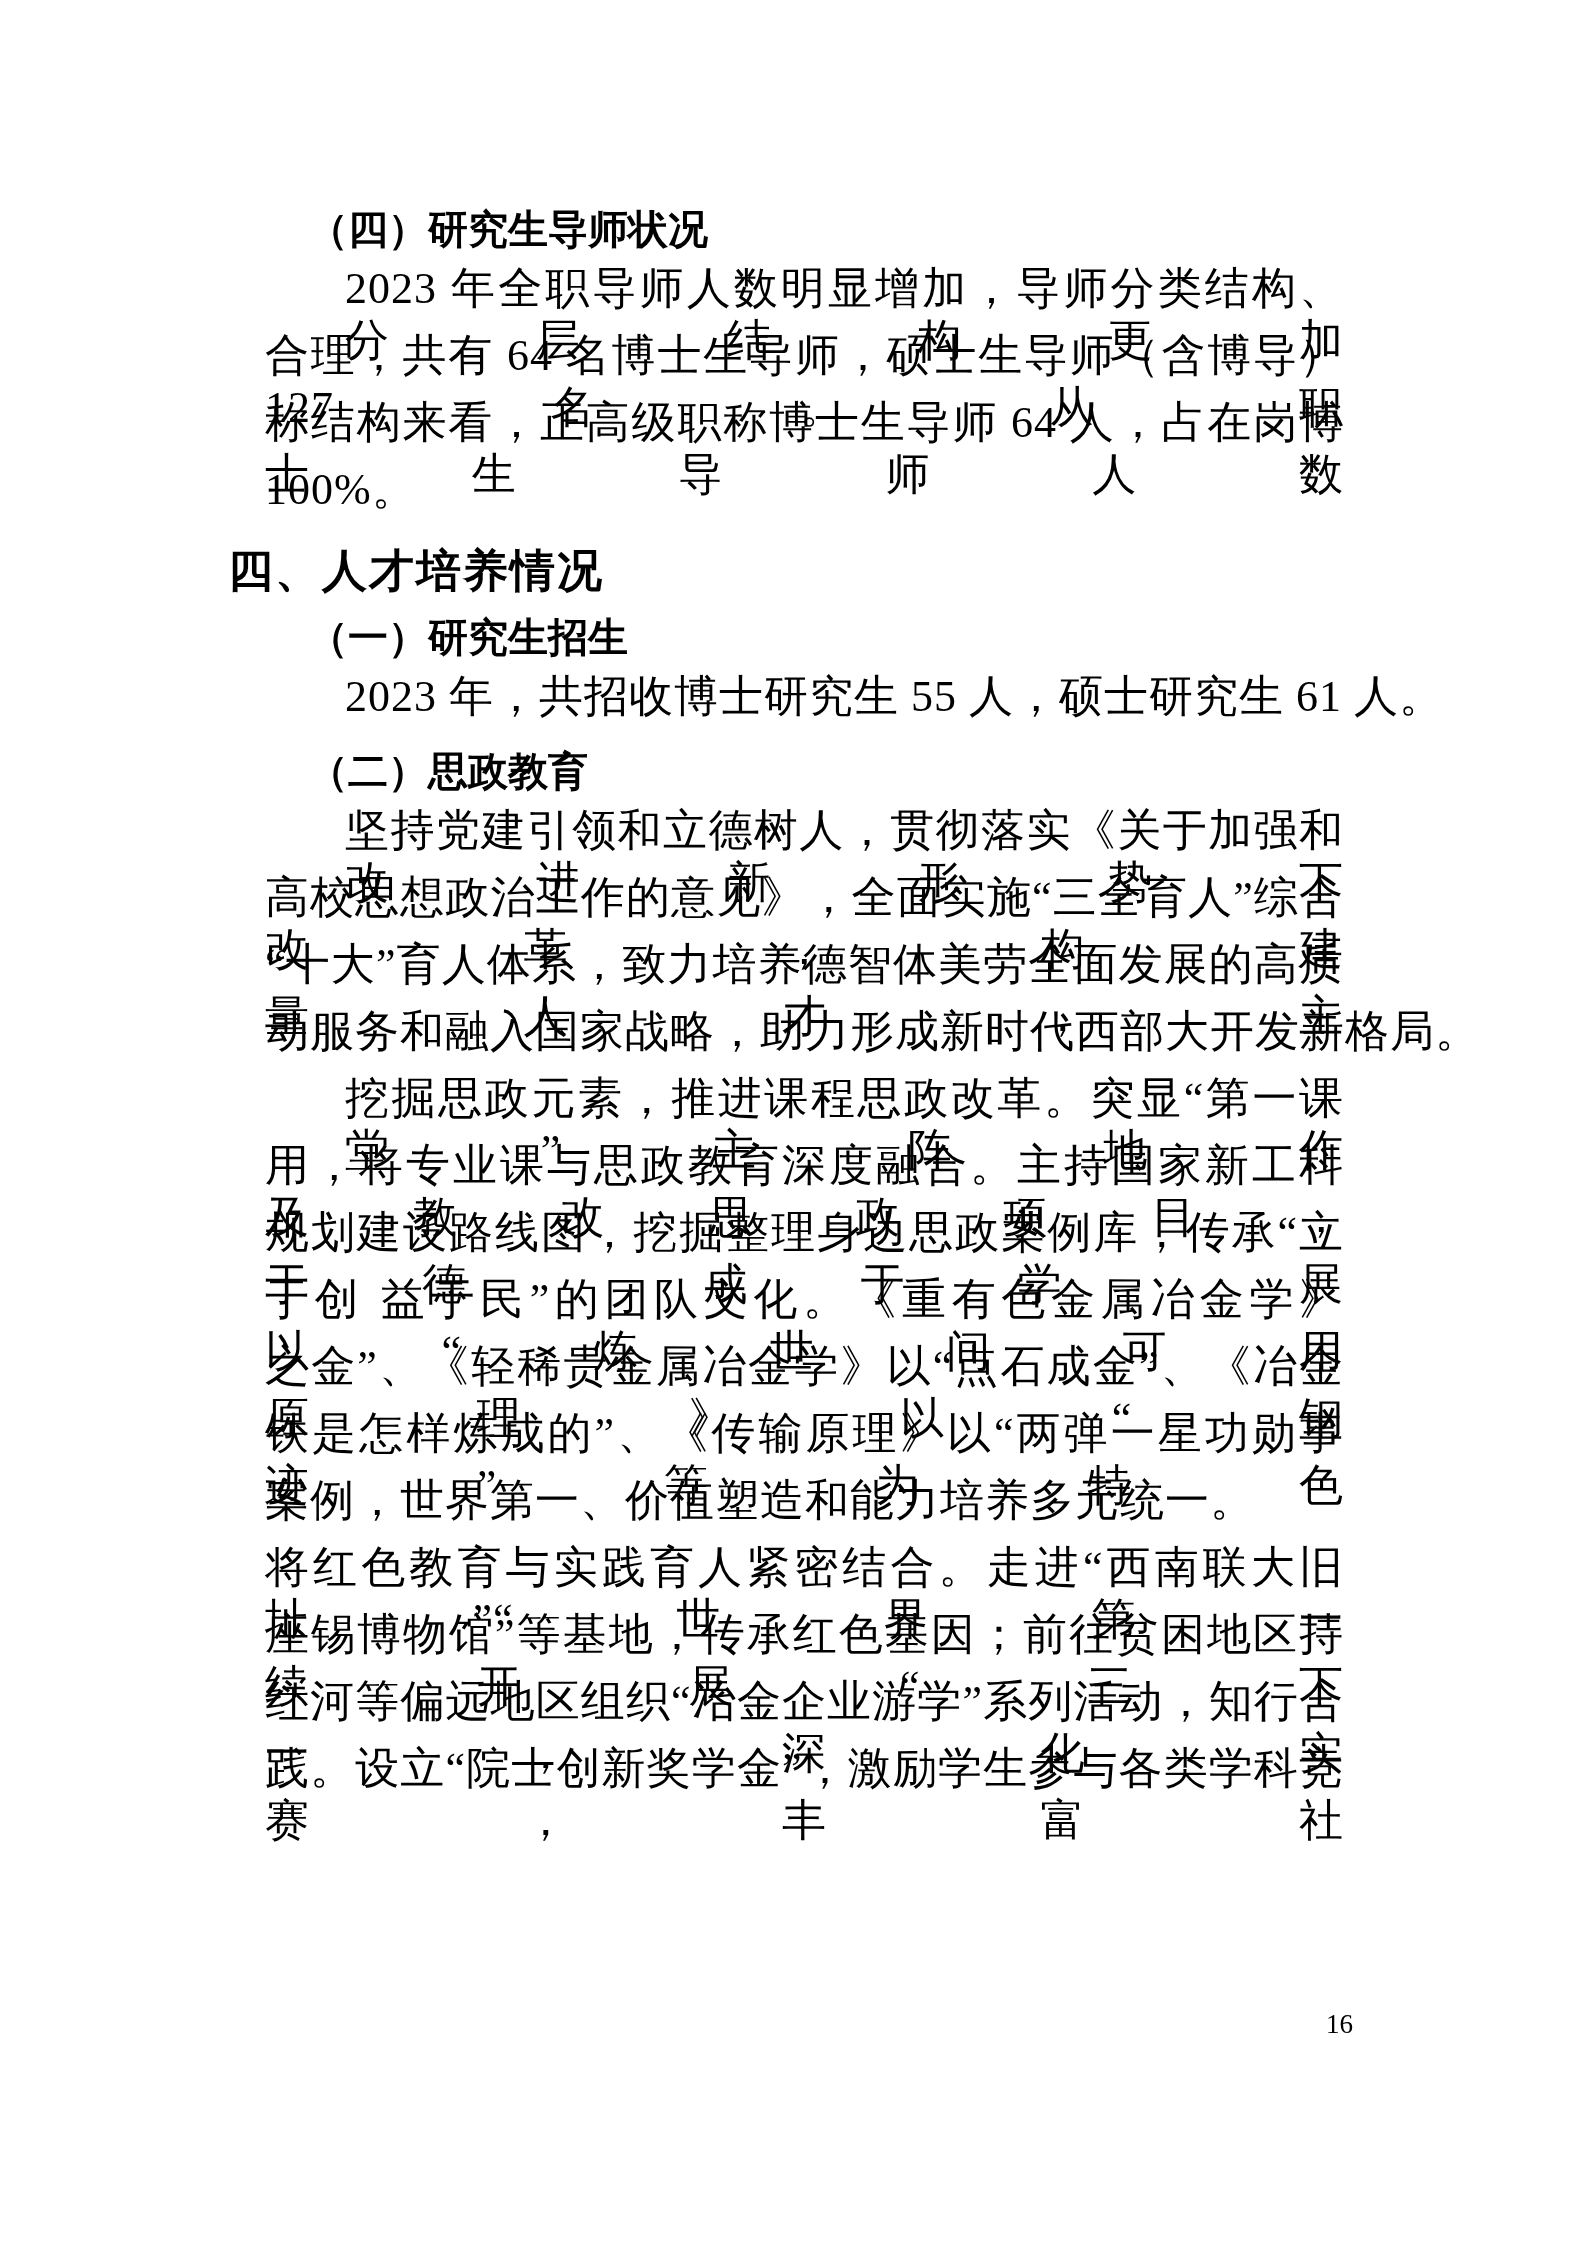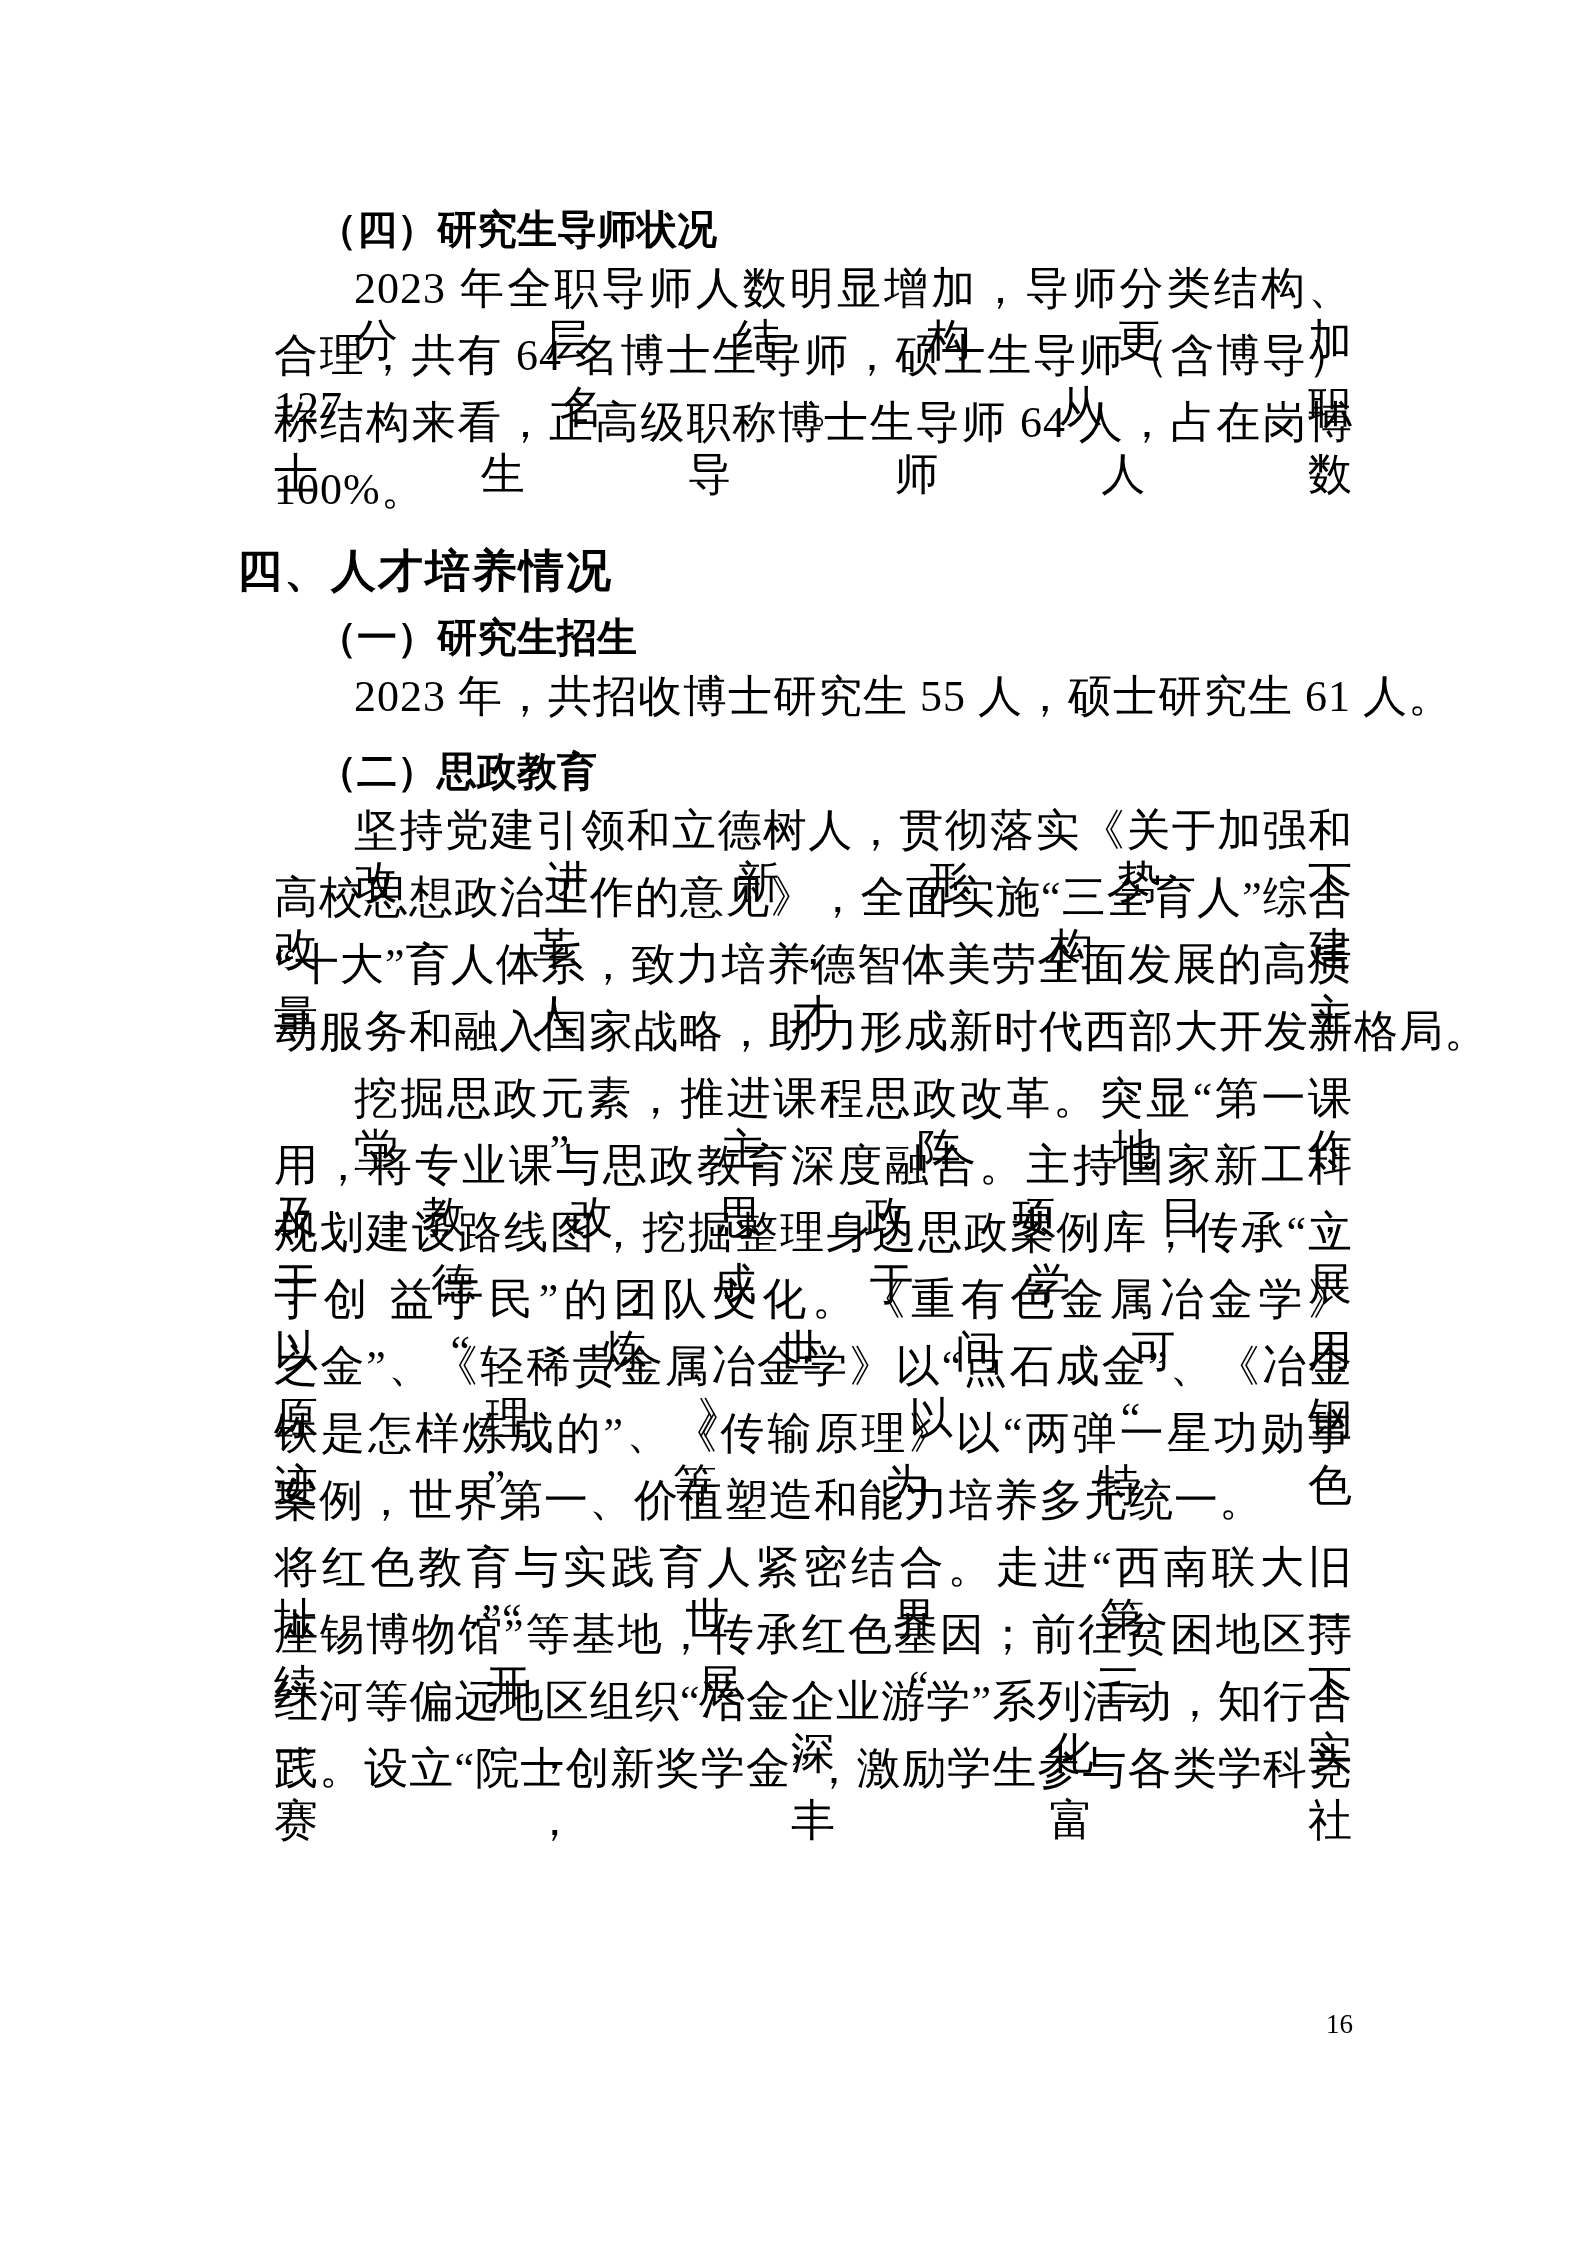--- a/index.html
+++ b/index.html
@@ -13,21 +13,21 @@
   }
   .page {
     position: relative;
     width: 1587px;
     height: 2245px;
     background: #ffffff;
     overflow: hidden;
   }
   .content {
     position: absolute;
-    left: 237px;
+    left: 228px;
     top: 196px;
     width: 1116px;
   }
   .line {
     font-size: 44px;
     height: 67px;
     line-height: 52px;
     white-space: nowrap;
     letter-spacing: 1px;
     margin-left: 37px;

